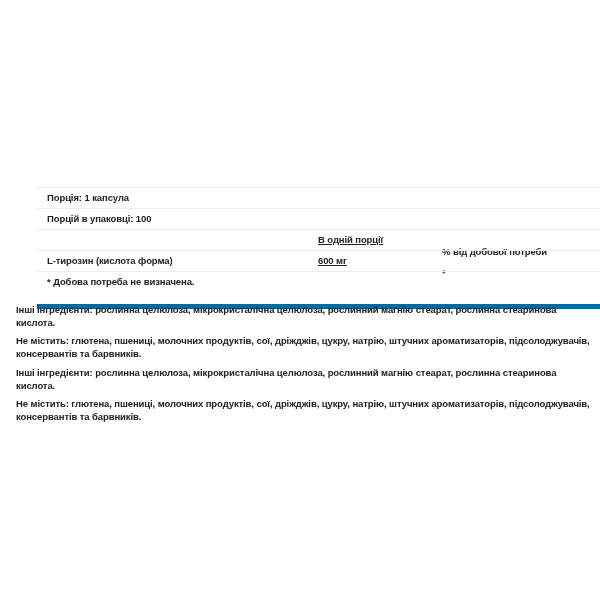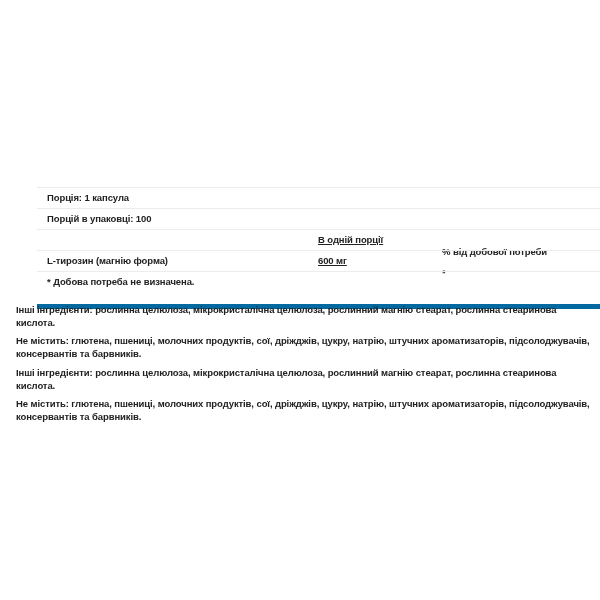--- a/index.html
+++ b/index.html
@@ -76,21 +76,21 @@
     <span class="cell c1">Порція: 1 капсула</span>
   </div>
   <div class="row">
     <span class="cell c1">Порцій в упаковці: 100</span>
   </div>
   <div class="row">
     <span class="cell c2">В одній порції</span>
     <span class="cell c3">% від добової потреби</span>
   </div>
   <div class="row">
-    <span class="cell c1">L-тирозин (магнію форма)</span>
+    <span class="cell c1">L-тирозин (кислота форма)</span>
     <span class="cell c2">600 мг</span>
     <span class="cell c3">*</span>
   </div>
   <div class="row last">
     <span class="cell c1">* Добова потреба не визначена.</span>
   </div>
 </div>
 
 <div class="ingredients">
   <p class="para first">

